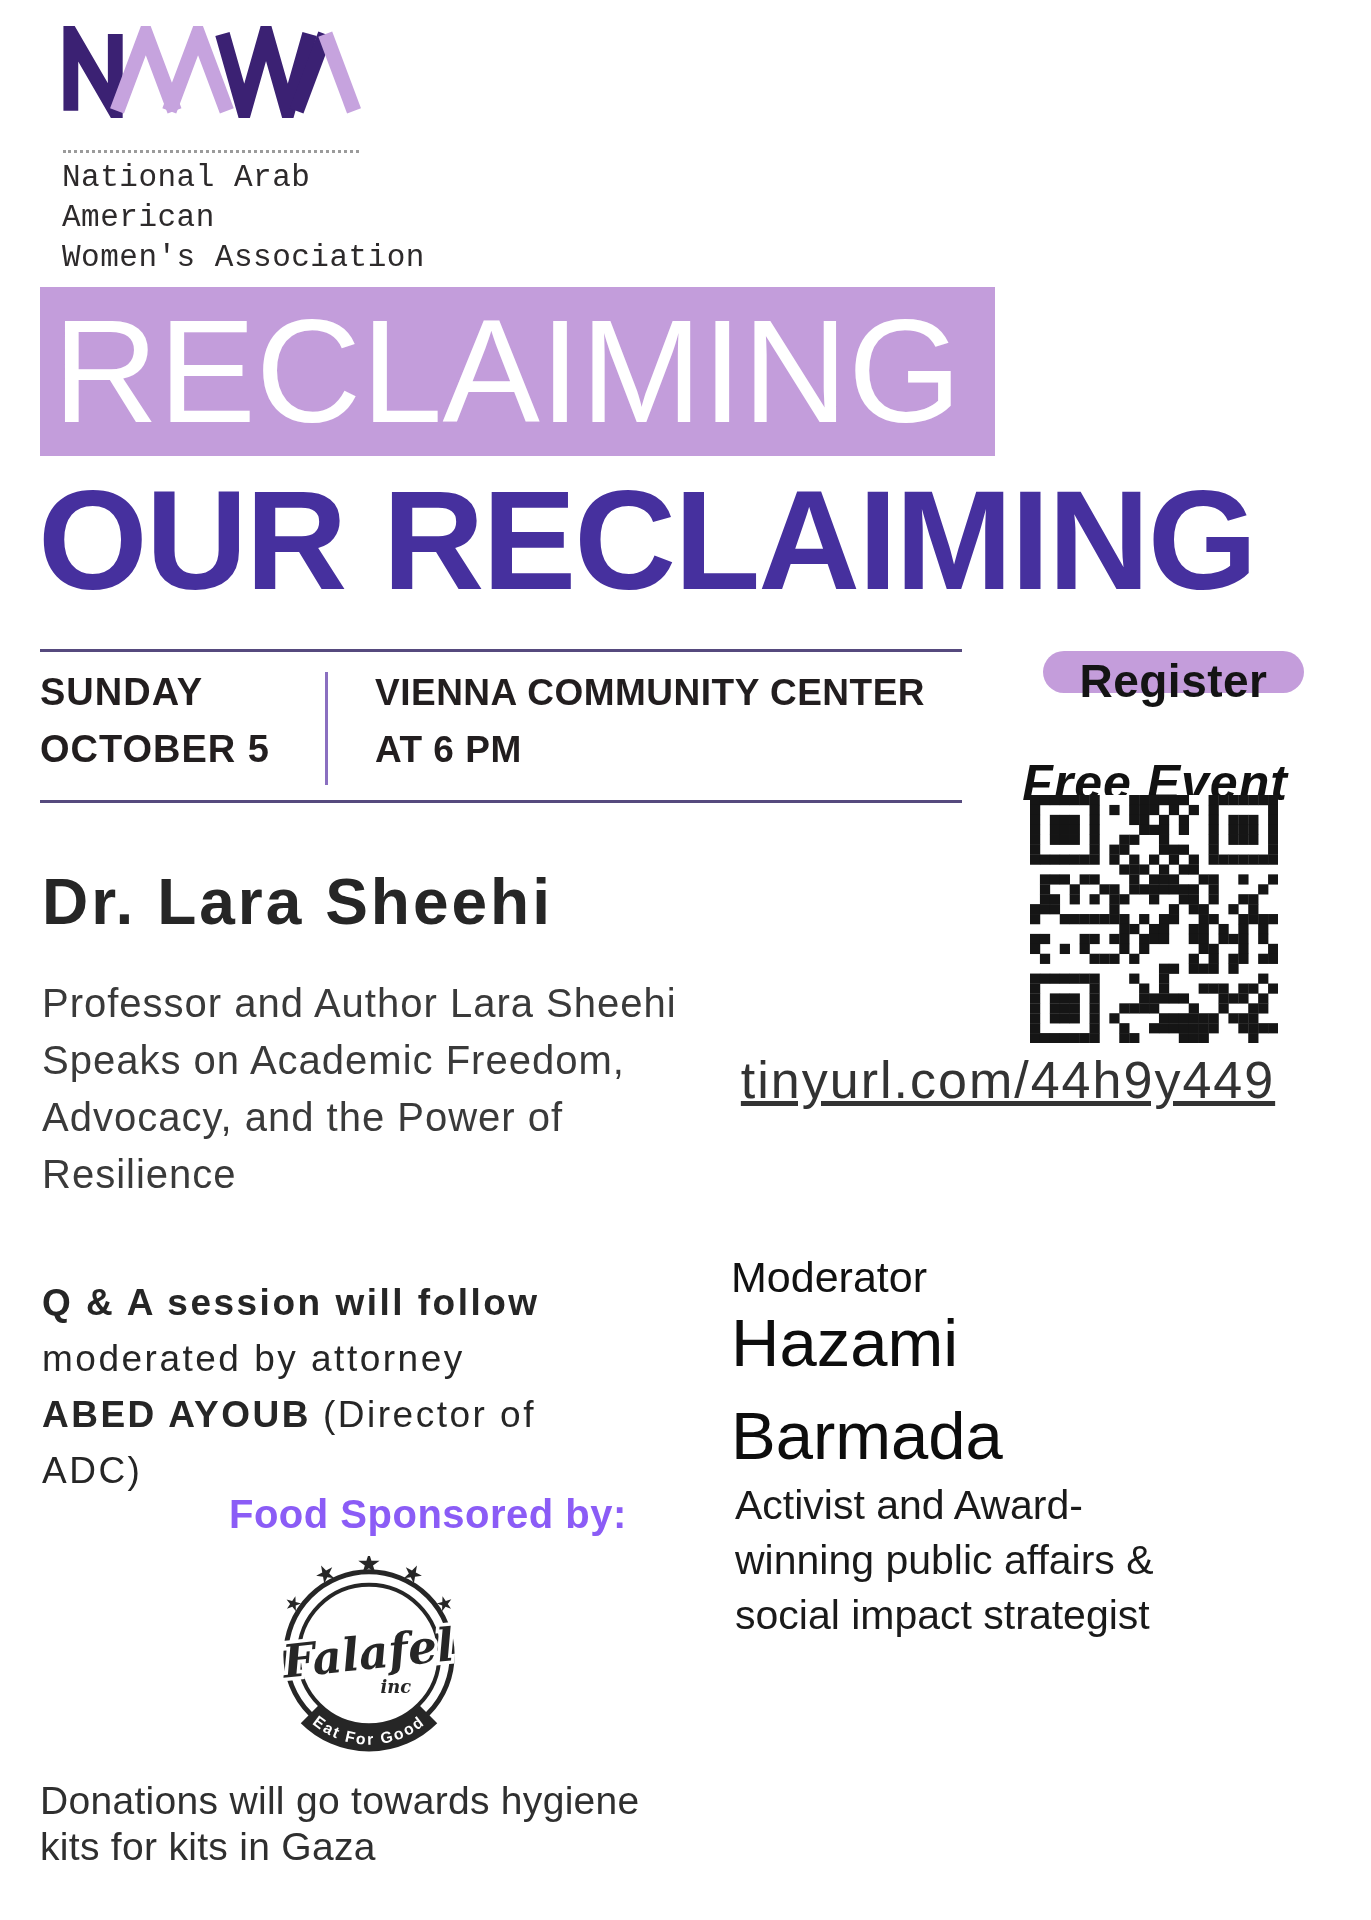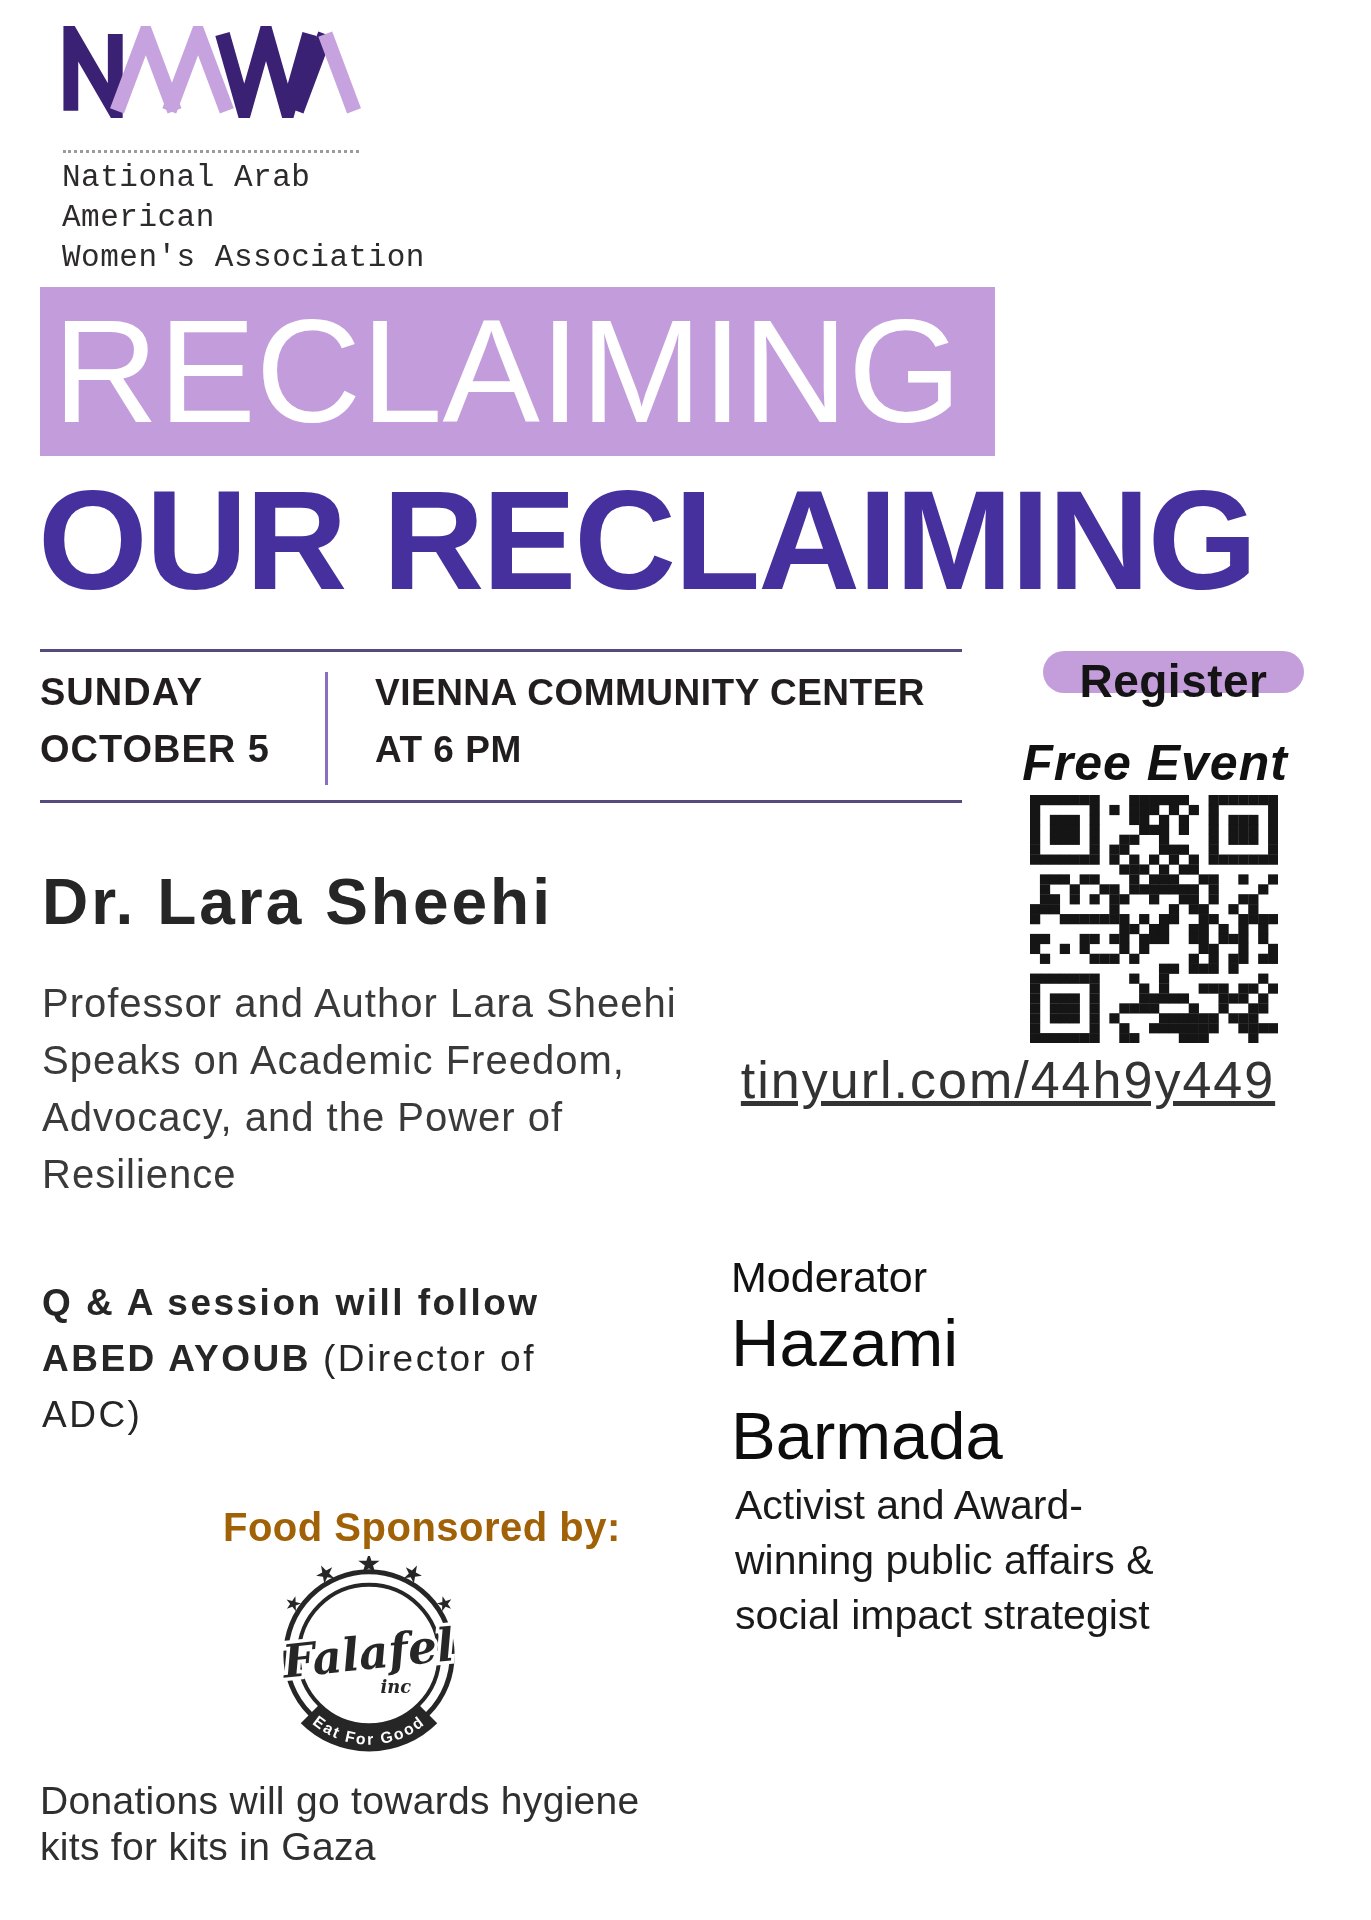--- a/index.html
+++ b/index.html
@@ -40,21 +40,21 @@
   .date-block{left:40px;top:664px;font-size:38px;font-weight:bold;line-height:57px;color:#221e1f;letter-spacing:1px;}
   .venue-block{left:375px;top:664px;font-size:37px;font-weight:bold;line-height:57px;color:#221e1f;letter-spacing:.5px;}
 
   
   .register-pill{
     left:1043px;top:651px;width:261px;height:42px;border-radius:29px;background:#c49ddb;
     text-align:center;line-height:58px;font-size:46px;font-weight:bold;color:#141414;
     letter-spacing:.5px;cursor:pointer;border:none;
   }
   .free-event{
-    left:1005px;top:734px;width:300px;text-align:center;
+    left:1005px;top:754px;width:300px;text-align:center;
     font-size:50px;font-weight:bold;font-style:italic;color:#111;letter-spacing:1px;
   }
   .qr-box{left:1030px;top:795px;width:248px;height:248px;background:#fff;}
   .qr-box svg{width:248px;height:248px;display:block;}
   .tinyurl{
     left:658px;top:1050px;width:700px;text-align:center;
     font-size:52px;color:#333;letter-spacing:2px;white-space:nowrap;text-decoration:underline;
   }
 
   
@@ -64,21 +64,21 @@
   .speaker-desc{
     left:42px;top:975px;font-size:40px;line-height:57px;color:#3a3a3a;letter-spacing:1px;
   }
 
   
   .qa{left:42px;top:1275px;font-size:37px;line-height:56px;color:#262626;letter-spacing:2.5px;}
   .qa .b{font-weight:bold;}
   .qa .gap{margin-left:12px;}
 
   
-  .food-label{left:223px;top:1492px;font-size:40px;font-weight:bold;color:#a16207;letter-spacing:.5px;margin-top:13px;}
+  .food-label{left:229px;top:1492px;font-size:40px;font-weight:bold;color:#8b5cf6;letter-spacing:.5px;}
   .falafel-svg{left:270px;top:1556px;width:198px;height:198px;}
 
   
   .mod-label{left:731px;top:1253px;font-size:43px;color:#111;}
   .mod-name{left:731px;top:1296px;font-size:67px;line-height:93px;color:#0d0d0d;}
   .mod-desc{left:735px;top:1478px;font-size:41px;line-height:55px;color:#1a1a1a;}
 
   
   .donations{left:40px;top:1778px;font-size:39px;line-height:46px;color:#2f2f2f;letter-spacing:.3px;}
 </style>
@@ -441,20 +441,21 @@
   <div class="abs speaker-name">Dr. Lara Sheehi</div>
   <div class="abs speaker-desc">
     <div>Professor and Author Lara Sheehi</div>
     <div>Speaks on Academic Freedom,</div>
     <div>Advocacy, and the Power of</div>
     <div>Resilience</div>
   </div>
 
   <div class="abs qa">
     <div class="b">Q &amp; A session will follow</div>
+    <div>moderated by attorney</div>
     <div><span class="b">ABED AYOUB</span><span class="gap">(Director of</span></div>
     <div>ADC)</div>
   </div>
 
   <div class="abs food-label">Food Sponsored by:</div>
   <div class="abs falafel-svg">
     <svg viewBox="0 0 200 200" width="198" height="198">
       <g fill="#262626" text-anchor="middle" font-family="DejaVu Sans, sans-serif">
         <text transform="translate(23,48) rotate(-56)" font-size="20" dy="7">★</text>
         <text transform="translate(56,18) rotate(-28)" font-size="24" dy="8">★</text>

